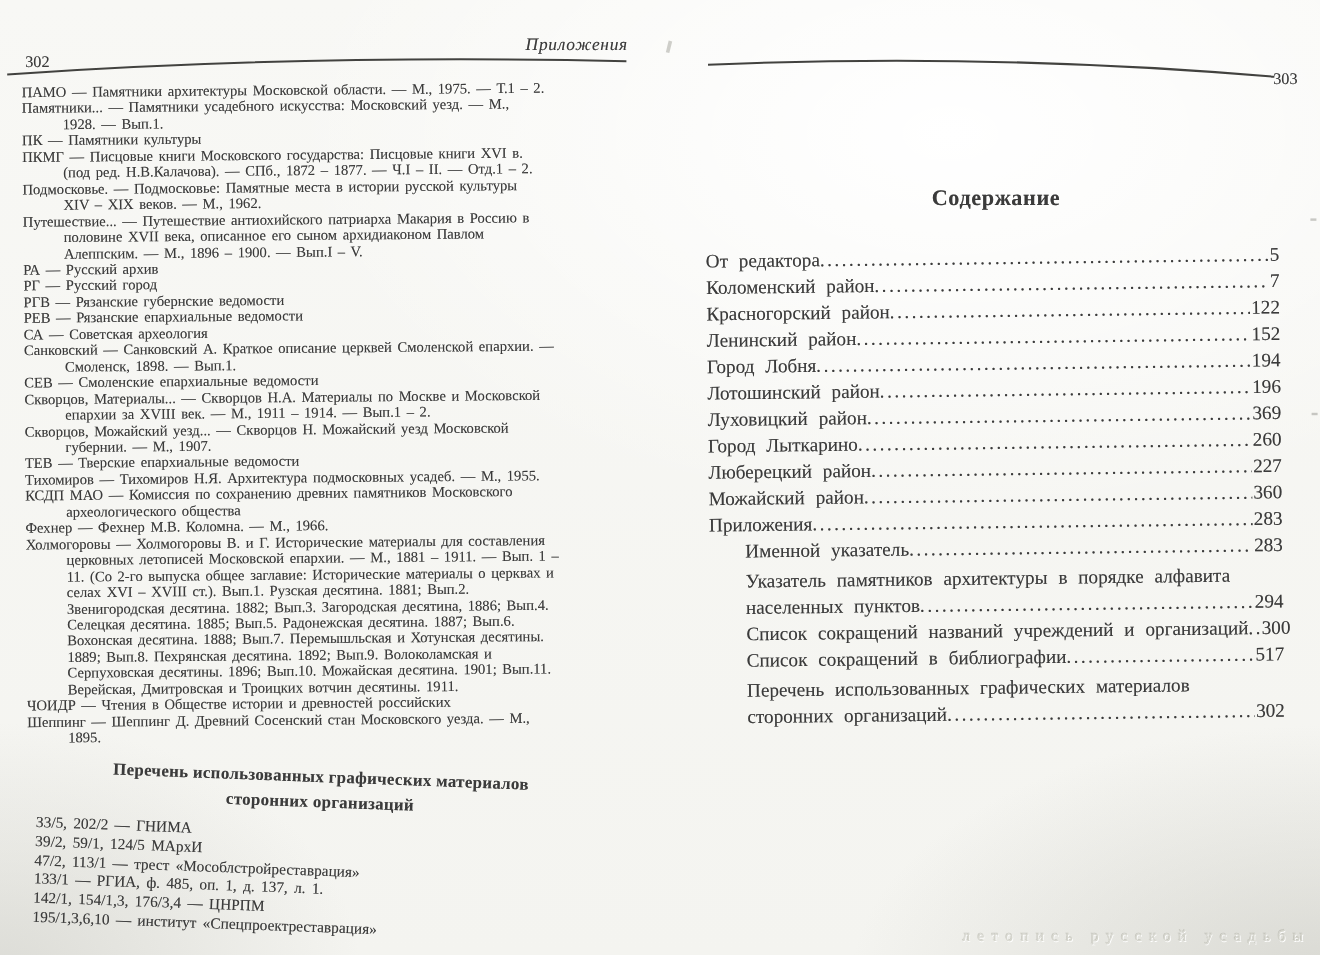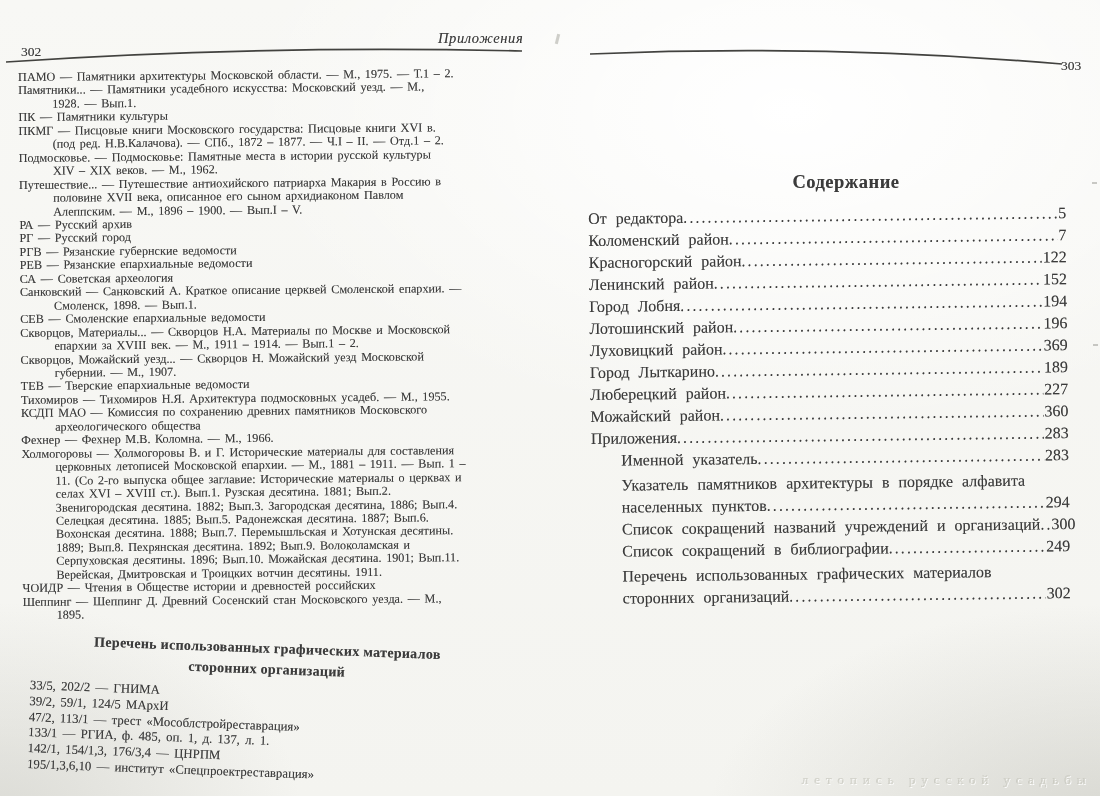--- a/index.html
+++ b/index.html
@@ -35,21 +35,21 @@
   .abbr-line.cont { padding-left:34px; }
 
   
   .materials { position:absolute; left:16px; top:630px; width:504px;
     transform:rotate(2.1deg); transform-origin:40px 0; }
   .mat-head { text-align:center; font-weight:bold; font-size:14px; line-height:21px; letter-spacing:.3px; }
   .mat-list { margin:7px 0 0 16px; }
   .mat-item { font-size:12.8px; line-height:15.8px; white-space:nowrap; word-spacing:2px; }
 
   
-  .toc-heading { position:absolute; left:40px; top:156px; width:480px; margin:16px;
+  .toc-heading { position:absolute; left:40px; top:156px; width:480px; margin:0;
     text-align:center; font-size:18.5px; font-weight:bold; letter-spacing:.5px; }
   .toc { position:absolute; left:38px; top:208px; width:478px;
     transform:rotate(-0.7deg); transform-origin:0 0; }
   .toc-entry.sub { margin-left:30px; }
   .toc-entry.multi { margin-top:3px; }
   .toc-row { display:flex; align-items:baseline; line-height:22px; }
   .toc-cont { line-height:22px; font-size:16px; word-spacing:5px; white-space:nowrap; }
   .toc-text { flex:0 0 auto; font-size:16px; word-spacing:5px; white-space:nowrap; }
   .toc-dots { flex:1 1 auto; overflow:hidden; white-space:nowrap; min-width:10px; }
   .toc-dots::after {
@@ -197,21 +197,21 @@
           <div class="toc-row">
             <span class="toc-text">Луховицкий район</span>
             <span class="toc-dots"></span>
             <span class="toc-page">369</span>
           </div>
         </div>
         <div class="toc-entry">
           <div class="toc-row">
             <span class="toc-text">Город Лыткарино</span>
             <span class="toc-dots"></span>
-            <span class="toc-page">189</span>
+            <span class="toc-page">260</span>
           </div>
         </div>
         <div class="toc-entry">
           <div class="toc-row">
             <span class="toc-text">Люберецкий район</span>
             <span class="toc-dots"></span>
             <span class="toc-page">227</span>
           </div>
         </div>
         <div class="toc-entry">
@@ -247,21 +247,21 @@
           <div class="toc-row">
             <span class="toc-text">Список сокращений названий учреждений и организаций</span>
             <span class="toc-dots"></span>
             <span class="toc-page">300</span>
           </div>
         </div>
         <div class="toc-entry sub">
           <div class="toc-row">
             <span class="toc-text">Список сокращений в библиографии</span>
             <span class="toc-dots"></span>
-            <span class="toc-page">249</span>
+            <span class="toc-page">517</span>
           </div>
         </div>
         <div class="toc-entry sub multi">
           <div class="toc-cont">Перечень использованных графических материалов</div>
           <div class="toc-row">
             <span class="toc-text">сторонних организаций</span>
             <span class="toc-dots"></span>
             <span class="toc-page">302</span>
           </div>
         </div>

